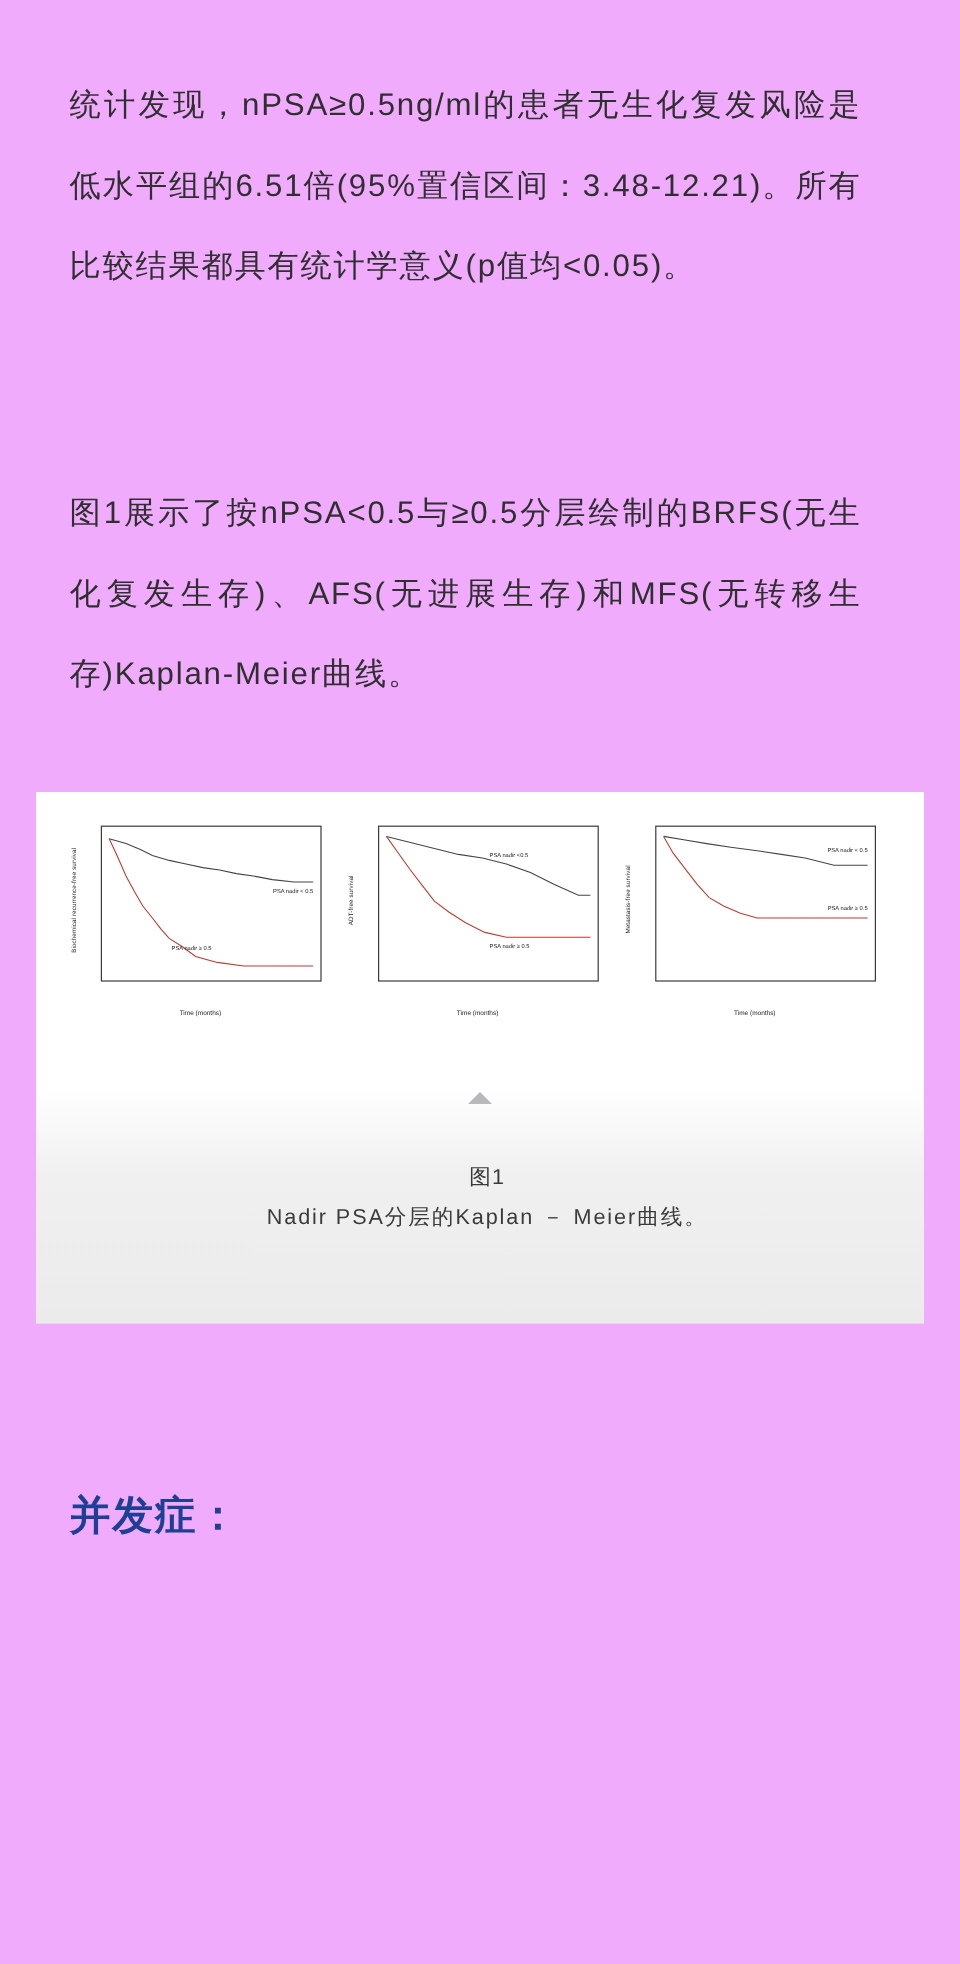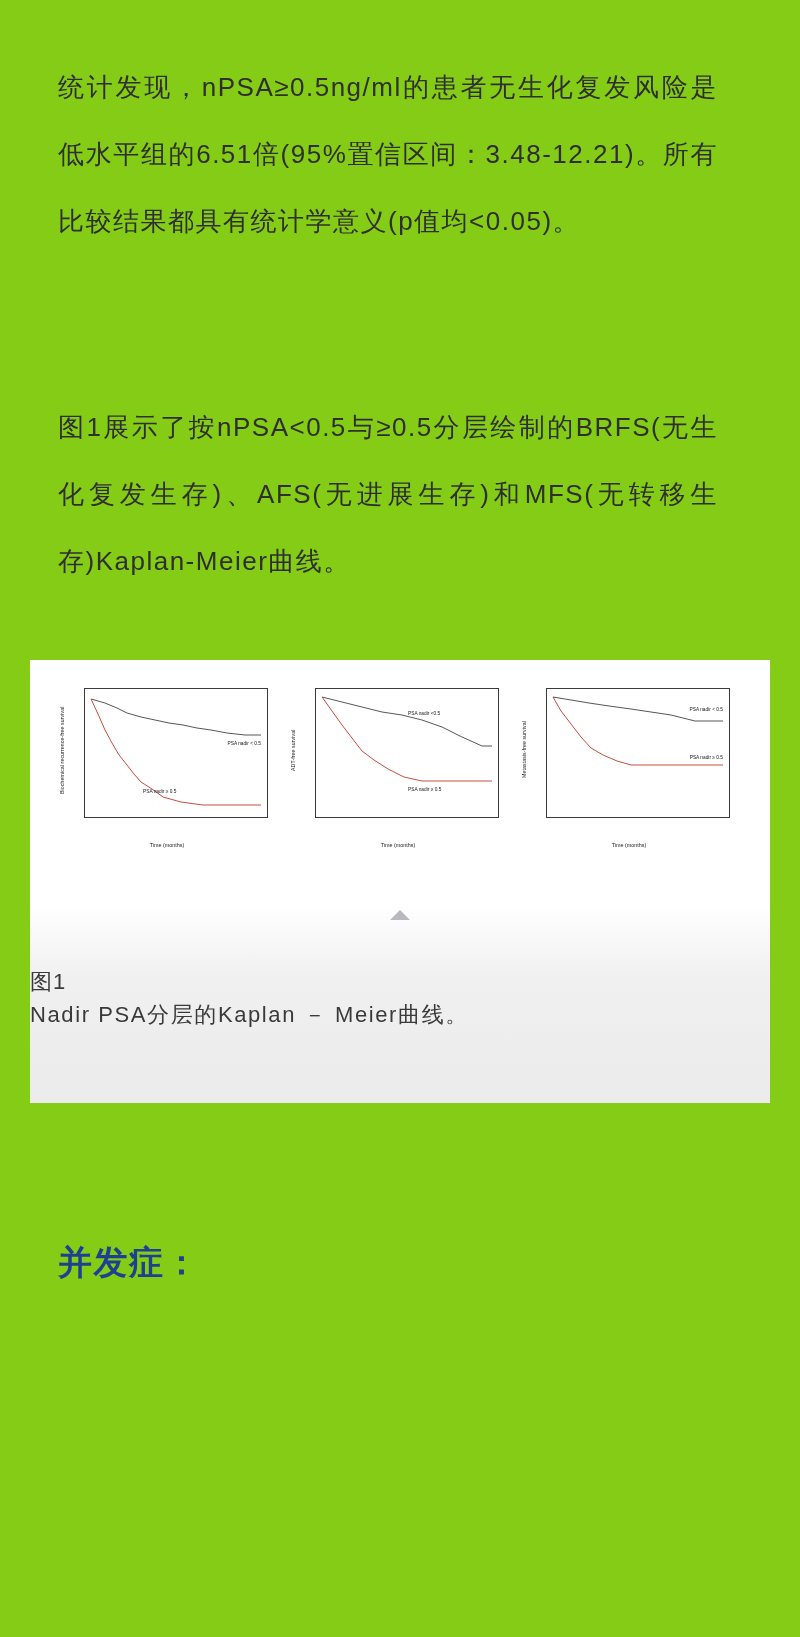--- a/index.html
+++ b/index.html
@@ -12,21 +12,21 @@
     height: 1637px;
     position: relative;
     font-family: "Liberation Sans", sans-serif;
     color: #2b2b2b;
     overflow: hidden;
   }
   .page {
     width: 800px;
     height: 1637px;
     position: relative;
-    background: #84cc16;
+    background: #f0abfc;
   }
   .para {
     position: absolute;
     left: 58px;
     width: 660px;
     font-size: 26px;
     line-height: 67px;
     letter-spacing: 1.5px;
     color: #2f2f2f;
     text-align: justify;
@@ -112,25 +112,25 @@
     transform: translateX(-50%);
     top: 250px;
     width: 0;
     height: 0;
     border-left: 10px solid transparent;
     border-right: 10px solid transparent;
     border-bottom: 10px solid #b9b9bd;
   }
   .fig-caption {
     position: absolute;
-    left: 0;
+    left: 12px;
     right: 0;
     top: 305px;
-    text-align: left;
-    font-size: 22px;
+    text-align: center;
+    font-size: 18px;
     letter-spacing: 1px;
     color: #3a3a3a;
     line-height: 33px;
   }
   .fig-caption .line2 { letter-spacing: 1.6px; }
 
   
   .section-heading {
     position: absolute;
     left: 58px;

